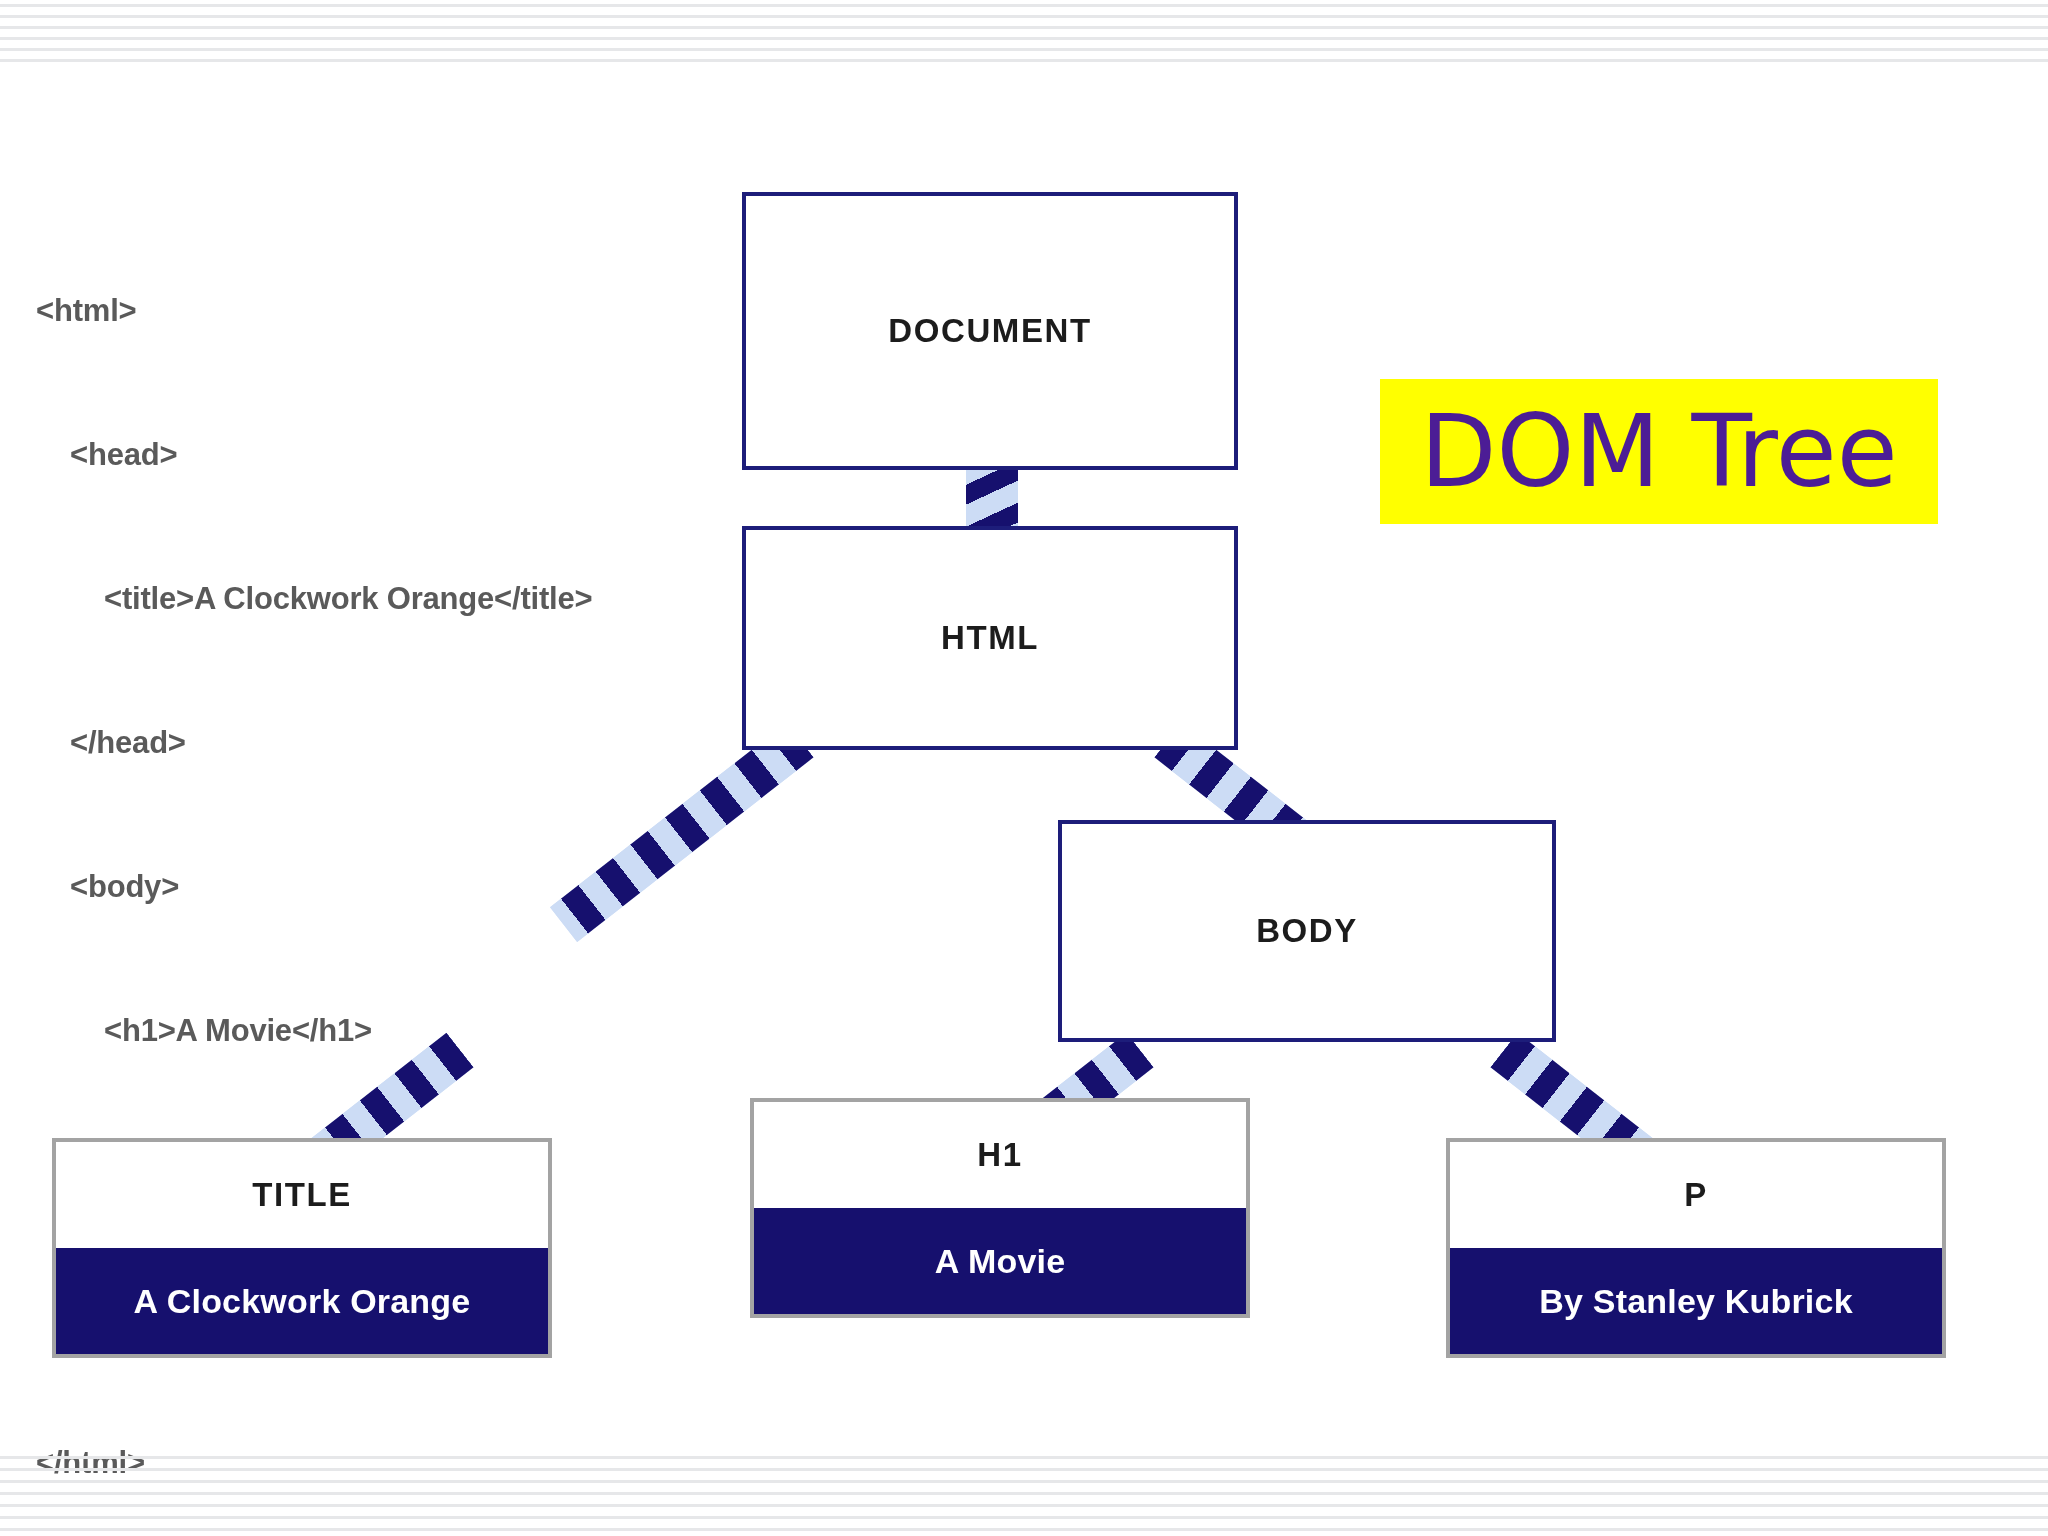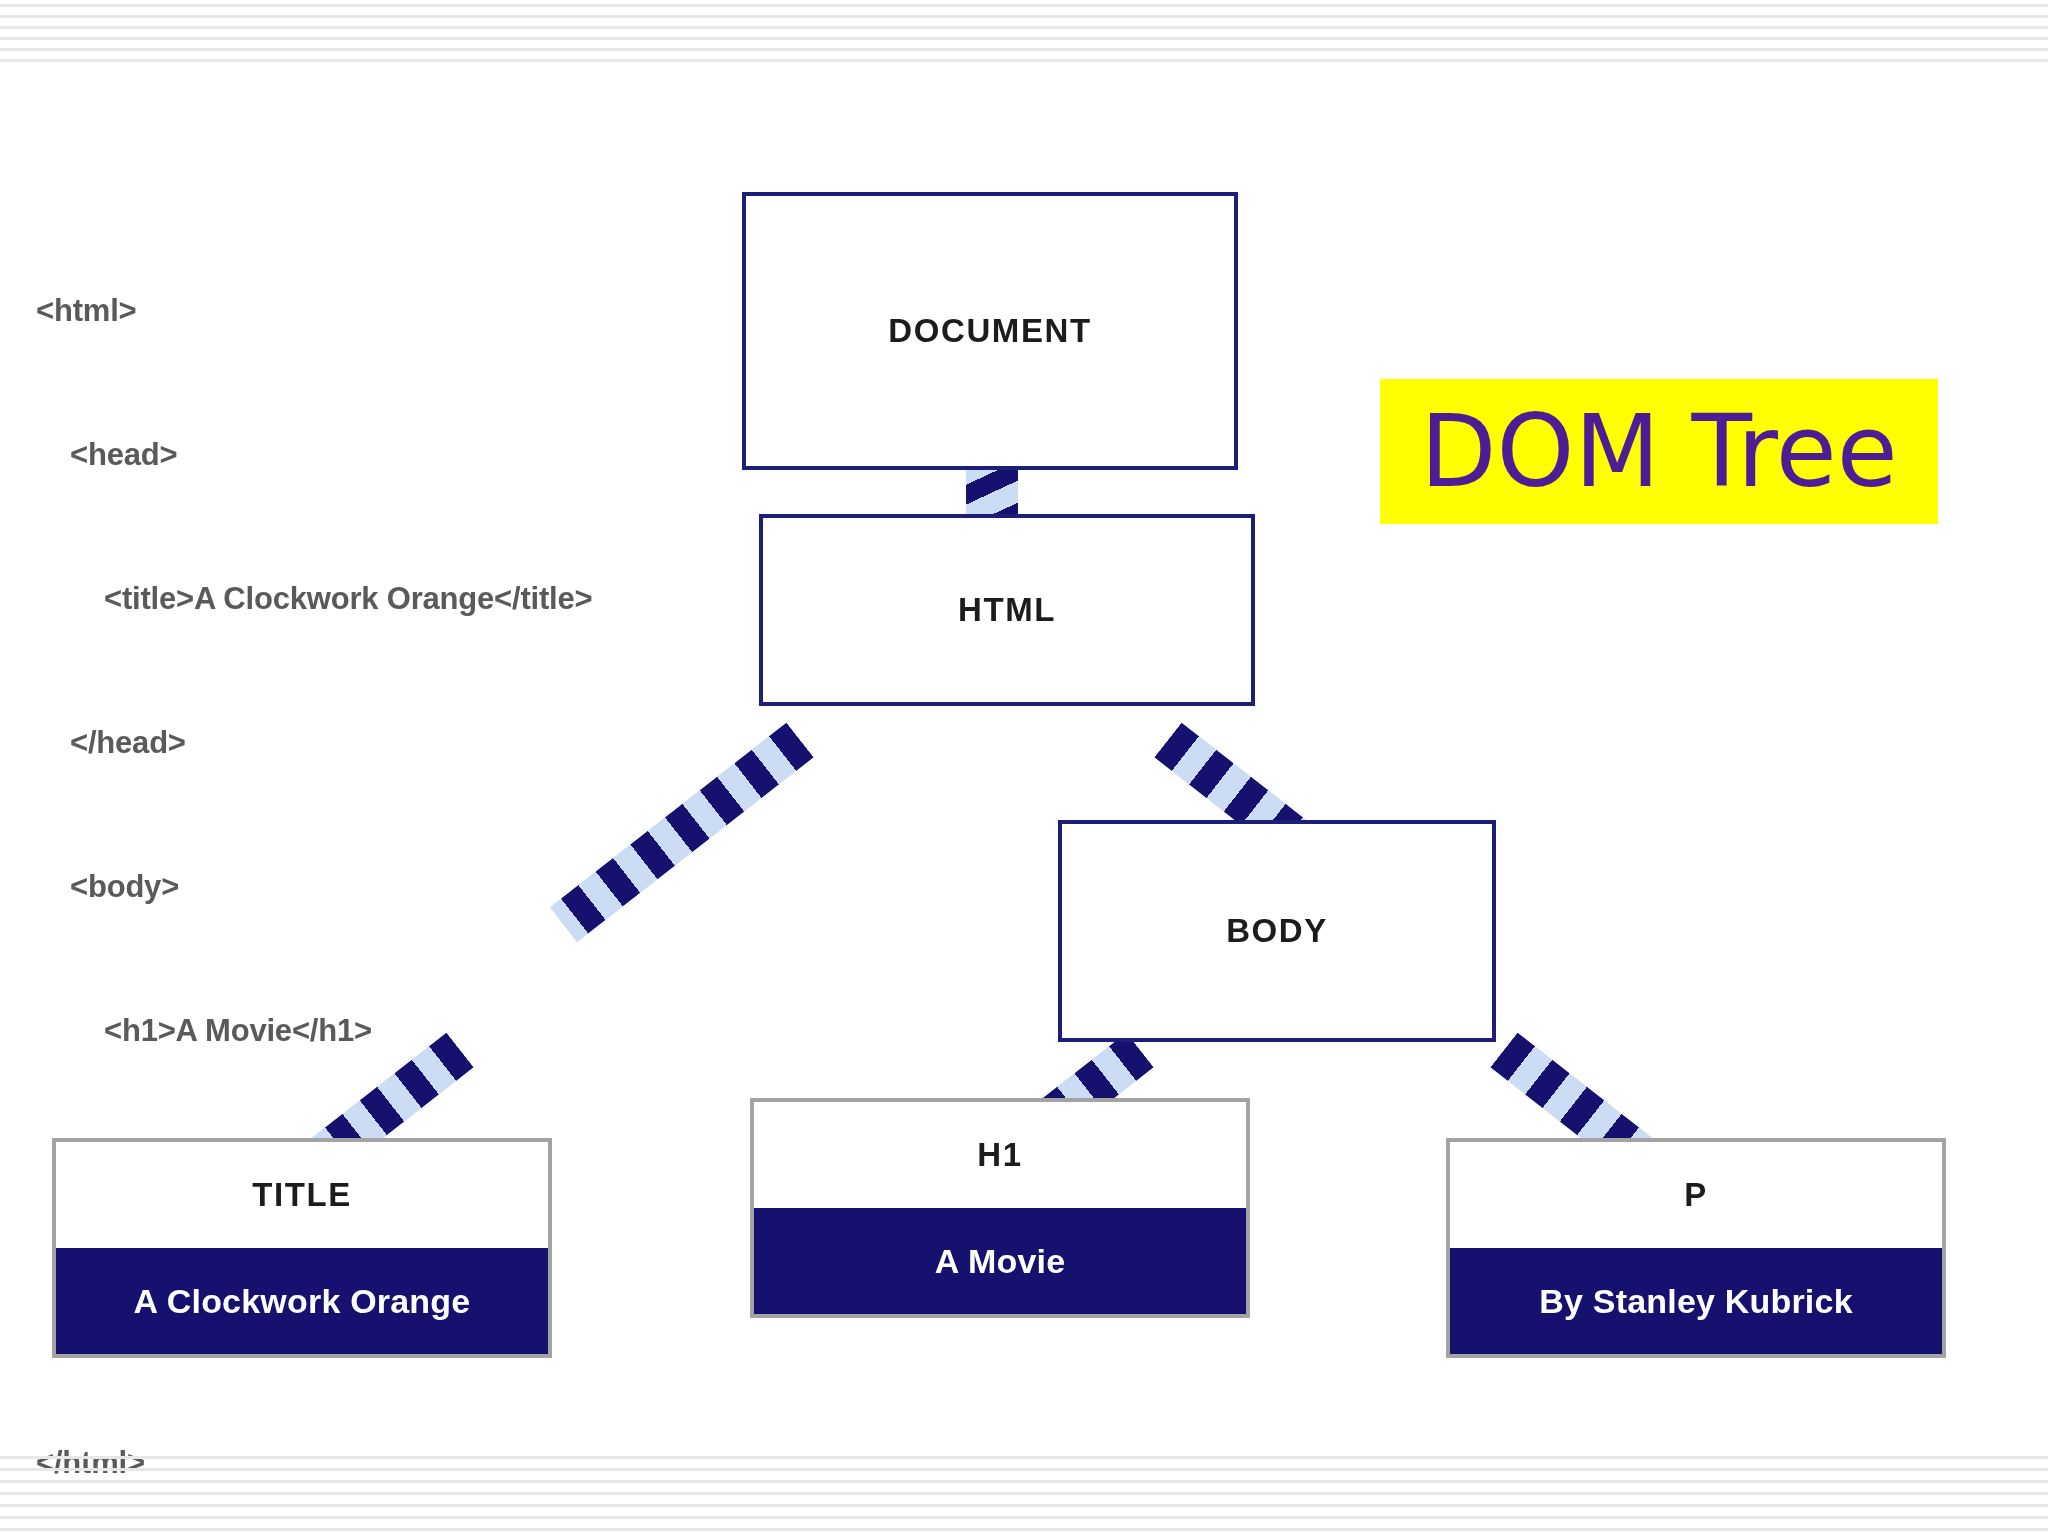--- a/index.html
+++ b/index.html
@@ -205,26 +205,26 @@
   <div class="connector" style="left:460px; top:962px; width:250px; height:44px; transform: rotate(142deg);"></div>
 
   <div class="connector" style="left:1140px; top:962px; width:250px; height:44px; transform: rotate(142deg);"></div>
 
   <div class="connector" style="left:1504px; top:962px; width:250px; height:44px; transform: rotate(38deg);"></div>
 
   <div class="node" style="left:742px; top:126px; width:496px; height:278px;">
     <span class="node-label">DOCUMENT</span>
   </div>
 
-  <div class="node" style="left:742px; top:448px; width:496px; height:192px;margin-left:17px;">
+  <div class="node" style="left:742px; top:460px; width:496px; height:224px;">
     <span class="node-label">HTML</span>
   </div>
 
 
-  <div class="node" style="left:1058px; top:754px; width:438px; height:222px;">
+  <div class="node" style="left:1058px; top:754px; width:498px; height:222px;">
     <span class="node-label">BODY</span>
   </div>
 
   <div class="leaf" style="left:52px; top:1072px; width:500px; height:220px;">
     <div class="leaf-tag">TITLE</div>
     <div class="leaf-value">A Clockwork Orange</div>
   </div>
 
   <div class="leaf" style="left:750px; top:1032px; width:500px; height:220px;justify-content:center;">
     <div class="leaf-tag">H1</div>

